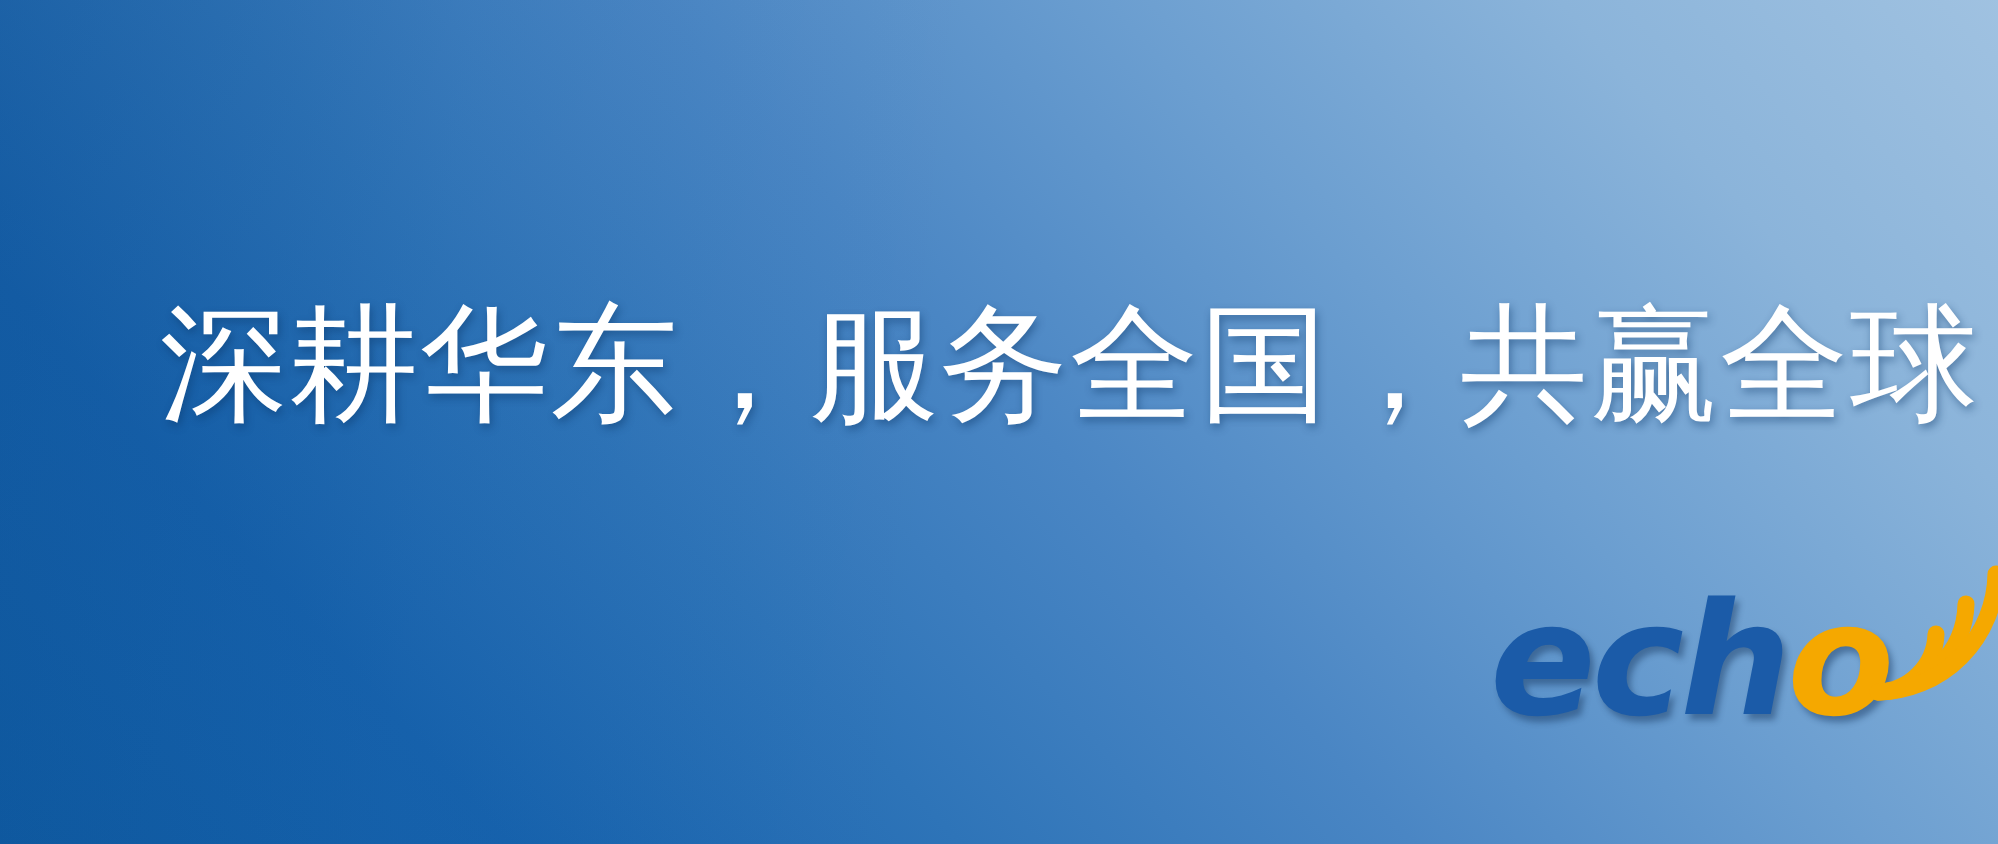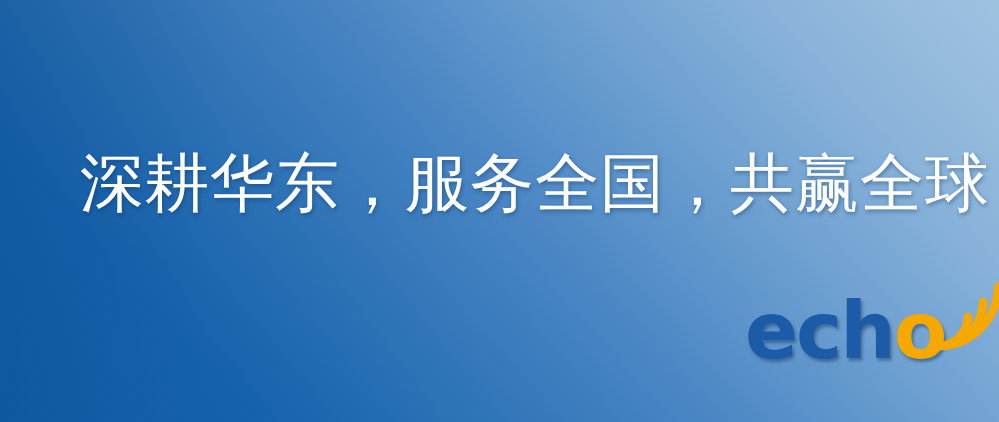--- a/index.html
+++ b/index.html
@@ -80,20 +80,21 @@
     left: 0;
     top: 0;
     font-family: "DejaVu Sans", "Liberation Sans", sans-serif;
     font-size: 78px;
     font-weight: 700;
     line-height: 1;
     letter-spacing: -2px;
     white-space: nowrap;
     color: #1b5ba8;
     text-shadow: 2px 3px 3px rgba(20,50,90,0.45);
+    font-style: italic;
   }
   #logo-echo-o {
     color: #f5a800;
   }
 
   #logo-tagline {
     position: absolute;
     left: 2px;
     top: 81px;
     font-family: "DejaVu Sans", "Liberation Sans", sans-serif;

